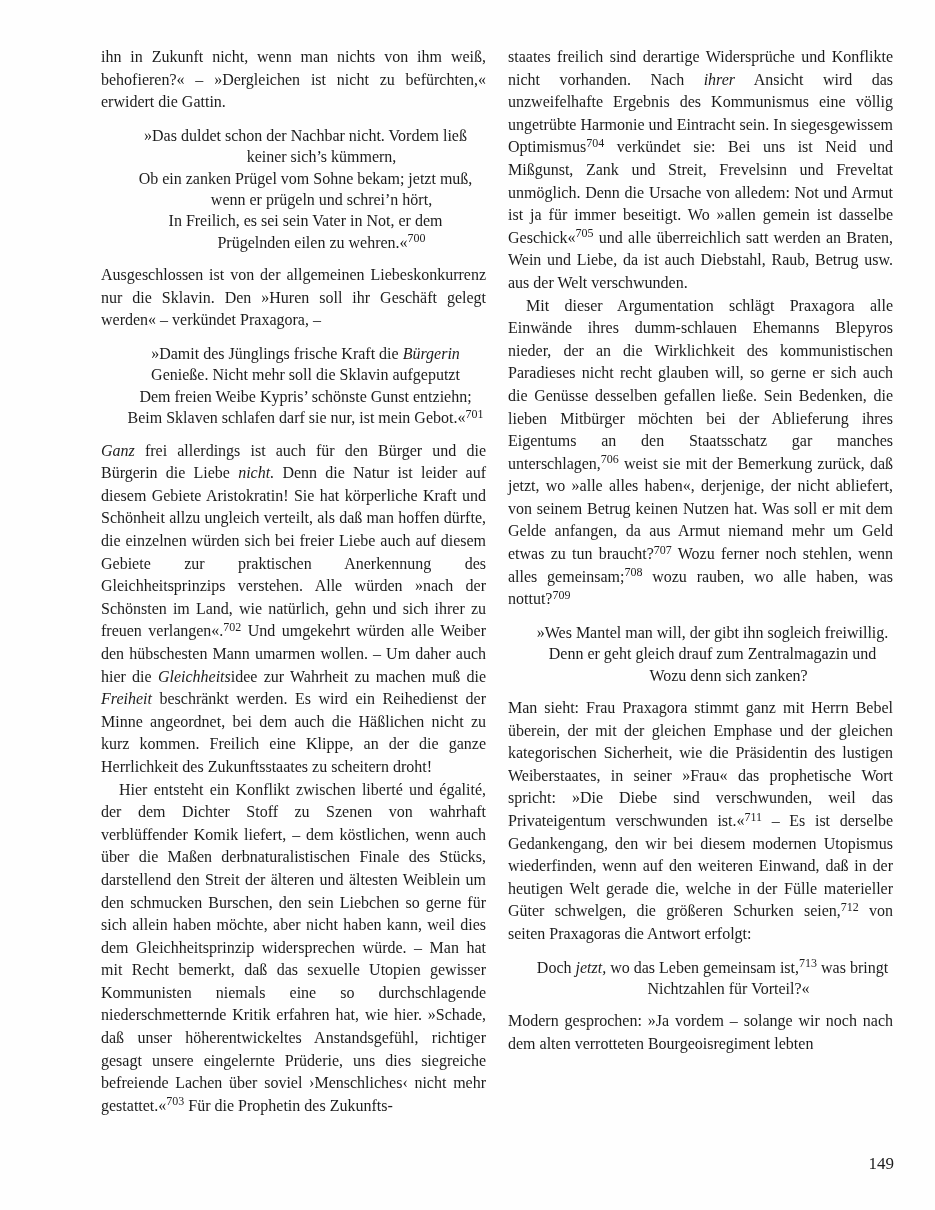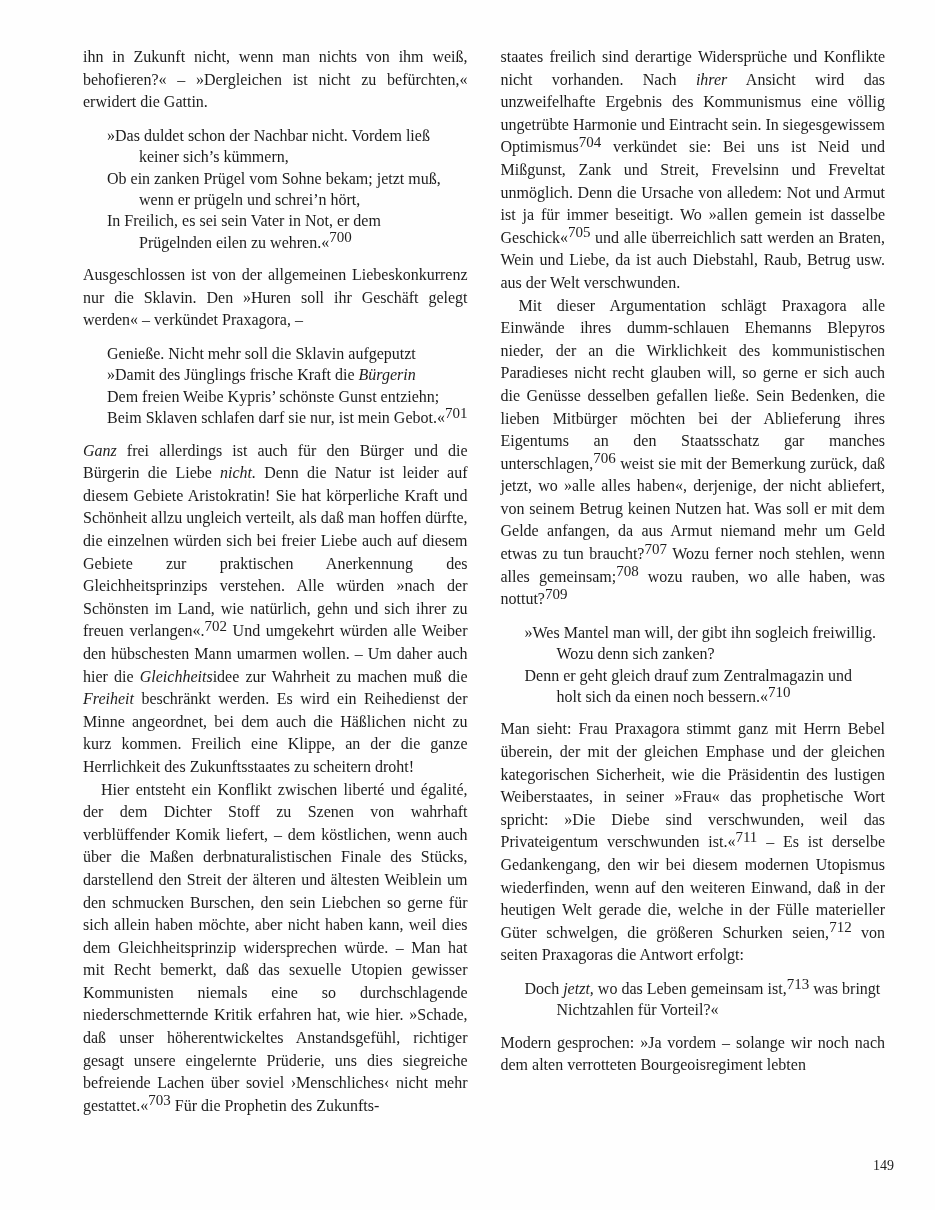--- a/index.html
+++ b/index.html
@@ -6,84 +6,83 @@
   .page{
     position:relative;
     width:935px;height:1210px;
     background:#fefefe;
     font-family:"Liberation Serif","DejaVu Serif",serif;
     color:#1c1c1c;
     overflow:hidden;
     margin:0 auto;
   }
   .content{
-    position:absolute;left:83px;top:46px;width:802px;
-    display:flex;gap:33px;
+    position:absolute;left:101px;top:46px;width:802px;
+    display:flex;gap:22px;
   }
   .col{
     width:385px;
     font-size:16px;
     line-height:22.6px;
     text-align:justify;
   }
   .col p{margin:0;}
   .col p.indent{text-indent:18px;}
   .verse{
     margin:11px 0;
-    text-align:left;
+    text-align:center;
     line-height:21.4px;
   }
   .verse .vl{padding-left:24px;white-space:nowrap;}
   .verse .vl.w{padding-left:56px;}
   sup{
-    font-size:15px;
+    font-size:12px;
     line-height:0;
     vertical-align:baseline;
     position:relative;top:-5.5px;
   }
   .pagenum{
     position:absolute;
     right:41px;bottom:36px;
-    font-size:14px;
+    font-size:17px;
     color:#1c1c1c;
   }
 </style>
 </head>
 <body>
 
 <div class="page">
   <div class="content">
     <div class="col">
         <p>ihn in Zukunft nicht, wenn man nichts von ihm weiß, behofieren?« – »Dergleichen ist nicht zu befürchten,« erwidert die Gattin.</p>
         <div class="verse">
           <div class="vl">»Das duldet schon der Nachbar nicht. Vordem ließ</div>
           <div class="vl w">keiner sich’s kümmern,</div>
           <div class="vl">Ob ein zanken Prügel vom Sohne bekam; jetzt muß,</div>
           <div class="vl w">wenn er prügeln und schrei’n hört,</div>
           <div class="vl">In Freilich, es sei sein Vater in Not, er dem</div>
           <div class="vl w">Prügelnden eilen zu wehren.«<sup>700</sup></div>
         </div>
         <p>Ausgeschlossen ist von der allgemeinen Liebeskonkurrenz nur die Sklavin. Den »Huren soll ihr Geschäft gelegt werden« – verkündet Praxagora, –</p>
         <div class="verse">
+          <div class="vl">»Damit des Jünglings frische Kraft die <i>Bürgerin</i></div>
           <div class="vl">Genieße. Nicht mehr soll die Sklavin aufgeputzt</div>
-          <div class="vl">»Damit des Jünglings frische Kraft die <i>Bürgerin</i></div>
           <div class="vl">Dem freien Weibe Kypris’ schönste Gunst entziehn;</div>
           <div class="vl">Beim Sklaven schlafen darf sie nur, ist mein Gebot.«<sup>701</sup></div>
         </div>
         <p><i>Ganz</i> frei allerdings ist auch für den Bürger und die Bürgerin die Liebe <i>nicht.</i> Denn die Natur ist leider auf diesem Gebiete Aristokratin! Sie hat körperliche Kraft und Schönheit allzu ungleich verteilt, als daß man hoffen dürfte, die einzelnen würden sich bei freier Liebe auch auf diesem Gebiete zur praktischen Anerkennung des Gleichheitsprinzips verstehen. Alle würden »nach der Schönsten im Land, wie natürlich, gehn und sich ihrer zu freuen verlangen«.<sup>702</sup> Und umgekehrt würden alle Weiber den hübschesten Mann umarmen wollen. – Um daher auch hier die <i>Gleichheits</i>idee zur Wahrheit zu machen muß die <i>Freiheit</i> beschränkt werden. Es wird ein Reihedienst der Minne angeordnet, bei dem auch die Häßlichen nicht zu kurz kommen. Freilich eine Klippe, an der die ganze Herrlichkeit des Zukunftsstaates zu scheitern droht!</p>
         <p class="indent">Hier entsteht ein Konflikt zwischen liberté und égalité, der dem Dichter Stoff zu Szenen von wahrhaft verblüffender Komik liefert, – dem köstlichen, wenn auch über die Maßen derbnaturalistischen Finale des Stücks, darstellend den Streit der älteren und ältesten Weiblein um den schmucken Burschen, den sein Liebchen so gerne für sich allein haben möchte, aber nicht haben kann, weil dies dem Gleichheitsprinzip widersprechen würde. – Man hat mit Recht bemerkt, daß das sexuelle Utopien gewisser Kommunisten niemals eine so durchschlagende niederschmetternde Kritik erfahren hat, wie hier. »Schade, daß unser höherentwickeltes Anstandsgefühl, richtiger gesagt unsere eingelernte Prüderie, uns dies siegreiche befreiende Lachen über soviel ›Menschliches‹ nicht mehr gestattet.«<sup>703</sup> Für die Prophetin des Zukunfts-</p>
       </div>
     <div class="col">
         <p>staates freilich sind derartige Widersprüche und Konflikte nicht vorhanden. Nach <i>ihrer</i> Ansicht wird das unzweifelhafte Ergebnis des Kommunismus eine völlig ungetrübte Harmonie und Eintracht sein. In siegesgewissem Optimismus<sup>704</sup> verkündet sie: Bei uns ist Neid und Mißgunst, Zank und Streit, Frevelsinn und Freveltat unmöglich. Denn die Ursache von alledem: Not und Armut ist ja für immer beseitigt. Wo »allen gemein ist dasselbe Geschick«<sup>705</sup> und alle überreichlich satt werden an Braten, Wein und Liebe, da ist auch Diebstahl, Raub, Betrug usw. aus der Welt verschwunden.</p>
         <p class="indent">Mit dieser Argumentation schlägt Praxagora alle Einwände ihres dumm-schlauen Ehemanns Blepyros nieder, der an die Wirklichkeit des kommunistischen Paradieses nicht recht glauben will, so gerne er sich auch die Genüsse desselben gefallen ließe. Sein Bedenken, die lieben Mitbürger möchten bei der Ablieferung ihres Eigentums an den Staatsschatz gar manches unterschlagen,<sup>706</sup> weist sie mit der Bemerkung zurück, daß jetzt, wo »alle alles haben«, derjenige, der nicht abliefert, von seinem Betrug keinen Nutzen hat. Was soll er mit dem Gelde anfangen, da aus Armut niemand mehr um Geld etwas zu tun braucht?<sup>707</sup> Wozu ferner noch stehlen, wenn alles gemeinsam;<sup>708</sup> wozu rauben, wo alle haben, was nottut?<sup>709</sup></p>
         <div class="verse">
           <div class="vl">»Wes Mantel man will, der gibt ihn sogleich freiwillig.</div>
+          <div class="vl">Denn er geht gleich drauf zum Zentralmagazin und</div>
           <div class="vl w">Wozu denn sich zanken?</div>
-          <div class="vl">Denn er geht gleich drauf zum Zentralmagazin und</div>
-          <div class="vl w">holt sich da einen noch bessern.«<sup>710</sup></div>
         </div>
         <p>Man sieht: Frau Praxagora stimmt ganz mit Herrn Bebel überein, der mit der gleichen Emphase und der gleichen kategorischen Sicherheit, wie die Präsidentin des lustigen Weiberstaates, in seiner »Frau« das prophetische Wort spricht: »Die Diebe sind verschwunden, weil das Privateigentum verschwunden ist.«<sup>711</sup> – Es ist derselbe Gedankengang, den wir bei diesem modernen Utopismus wiederfinden, wenn auf den weiteren Einwand, daß in der heutigen Welt gerade die, welche in der Fülle materieller Güter schwelgen, die größeren Schurken seien,<sup>712</sup> von seiten Praxagoras die Antwort erfolgt:</p>
         <div class="verse">
           <div class="vl">Doch <i>jetzt,</i> wo das Leben gemeinsam ist,<sup>713</sup> was bringt</div>
           <div class="vl w">Nichtzahlen für Vorteil?«</div>
         </div>
         <p>Modern gesprochen: »Ja vordem – solange wir noch nach dem alten verrotteten Bourgeoisregiment lebten</p>
       </div>
   </div>
   <div class="pagenum">149</div>

